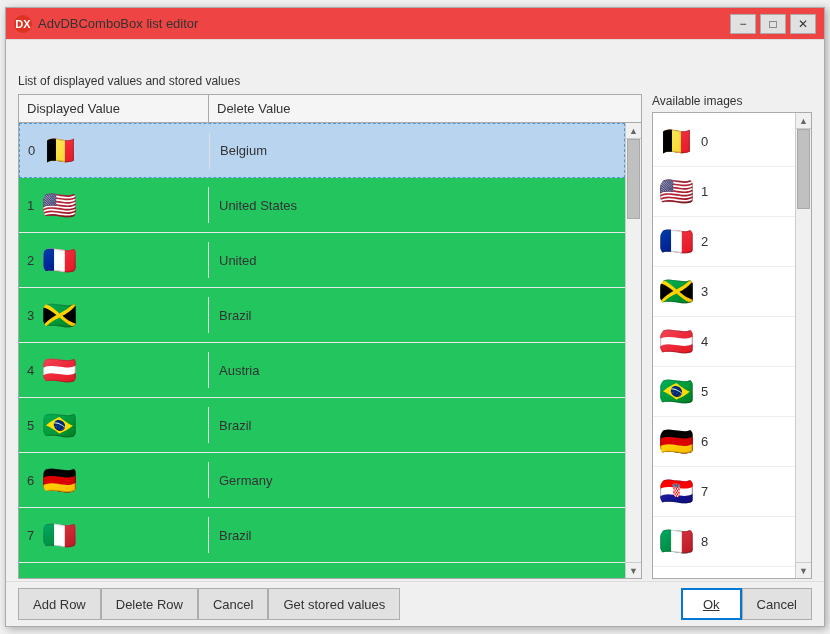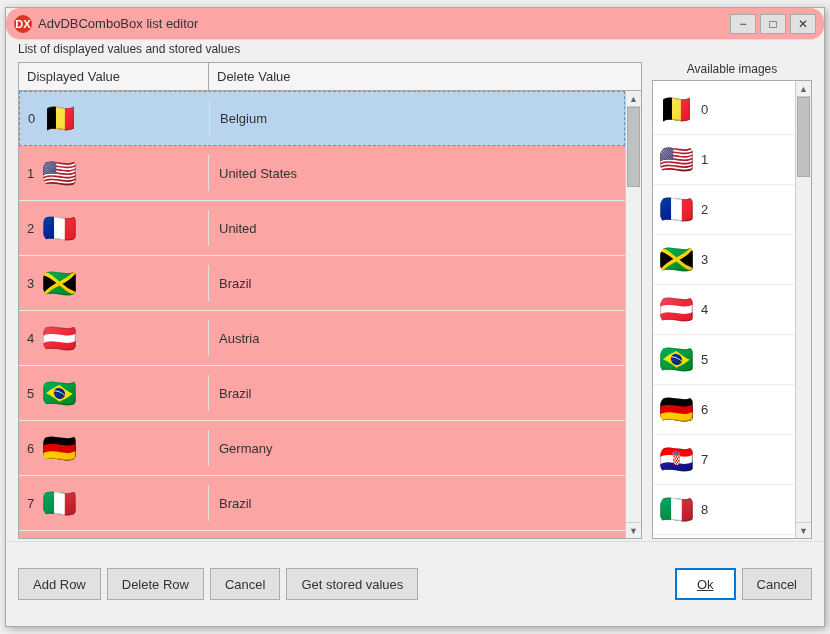--- a/index.html
+++ b/index.html
@@ -16,28 +16,27 @@
     .window {
       width: 820px;
       height: 620px;
       background: #f0f0f0;
       border: 1px solid #aaa;
       box-shadow: 2px 2px 8px rgba(0,0,0,0.3);
       display: flex;
       flex-direction: column;
     }
     .title-bar {
-      background: #fca5a5;
+      background: #ef4444;
       height: 32px;
       display: flex;
       align-items: center;
       padding: 0 8px;
       border-bottom: 1px solid #ddd;
       flex-shrink: 0;
-      border-radius: 14px;
     }
     .title-bar-icon {
       width: 18px;
       height: 18px;
       background: #d32;
       border-radius: 50%;
       margin-right: 6px;
       display: flex;
       align-items: center;
       justify-content: center;
@@ -66,38 +65,39 @@
       justify-content: center;
       font-size: 12px;
       color: #333;
     }
     .content-area {
       flex: 1;
       padding: 2px 12px;
       display: flex;
       flex-direction: column;
       overflow: hidden;
+      margin-top: 32px;
     }
     .section-label {
       font-size: 12px;
       color: #333;
       margin-bottom: 6px;
     }
     .main-grid {
       display: flex;
       flex: 1;
       gap: 10px;
       overflow: hidden;
     }
     .list-panel {
       flex: 1;
       display: flex;
       flex-direction: column;
       border: 1px solid #aaa;
-      background: #fca5a5;
+      background: #22c55e;
       overflow: hidden;
     }
     .list-header {
       display: flex;
       background: #f5f5f5;
       border-bottom: 1px solid #aaa;
       flex-shrink: 0;
     }
     .list-header-cell {
       padding: 6px 8px;
@@ -192,21 +192,21 @@
     }
     .images-panel {
       width: 160px;
       display: flex;
       flex-direction: column;
       flex-shrink: 0;
     }
     .images-panel-label {
       font-size: 12px;
       color: #333;
-      text-align: center;
+      text-align: left;
       margin-bottom: 4px;
     }
     .images-scroll-outer {
       flex: 1;
       border: 1px solid #aaa;
       background: white;
       display: flex;
       overflow: hidden;
     }
     .images-list {
@@ -229,24 +229,23 @@
     }
     .images-scrollbar {
       width: 16px;
       background: #f0f0f0;
       border-left: 1px solid #ccc;
       display: flex;
       flex-direction: column;
       flex-shrink: 0;
     }
     .footer {
-      padding: 26px 12px;
+      padding: 6px 12px;
       display: flex;
       align-items: flex-start;
-      gap: 6px;
       flex-shrink: 0;
       border-top: 1px solid #ddd;
     }
     .footer-btn {
       height: 32px;
       padding: 0 14px;
       background: #e1e1e1;
       border: 1px solid #adadad;
       cursor: pointer;
       font-size: 13px;

